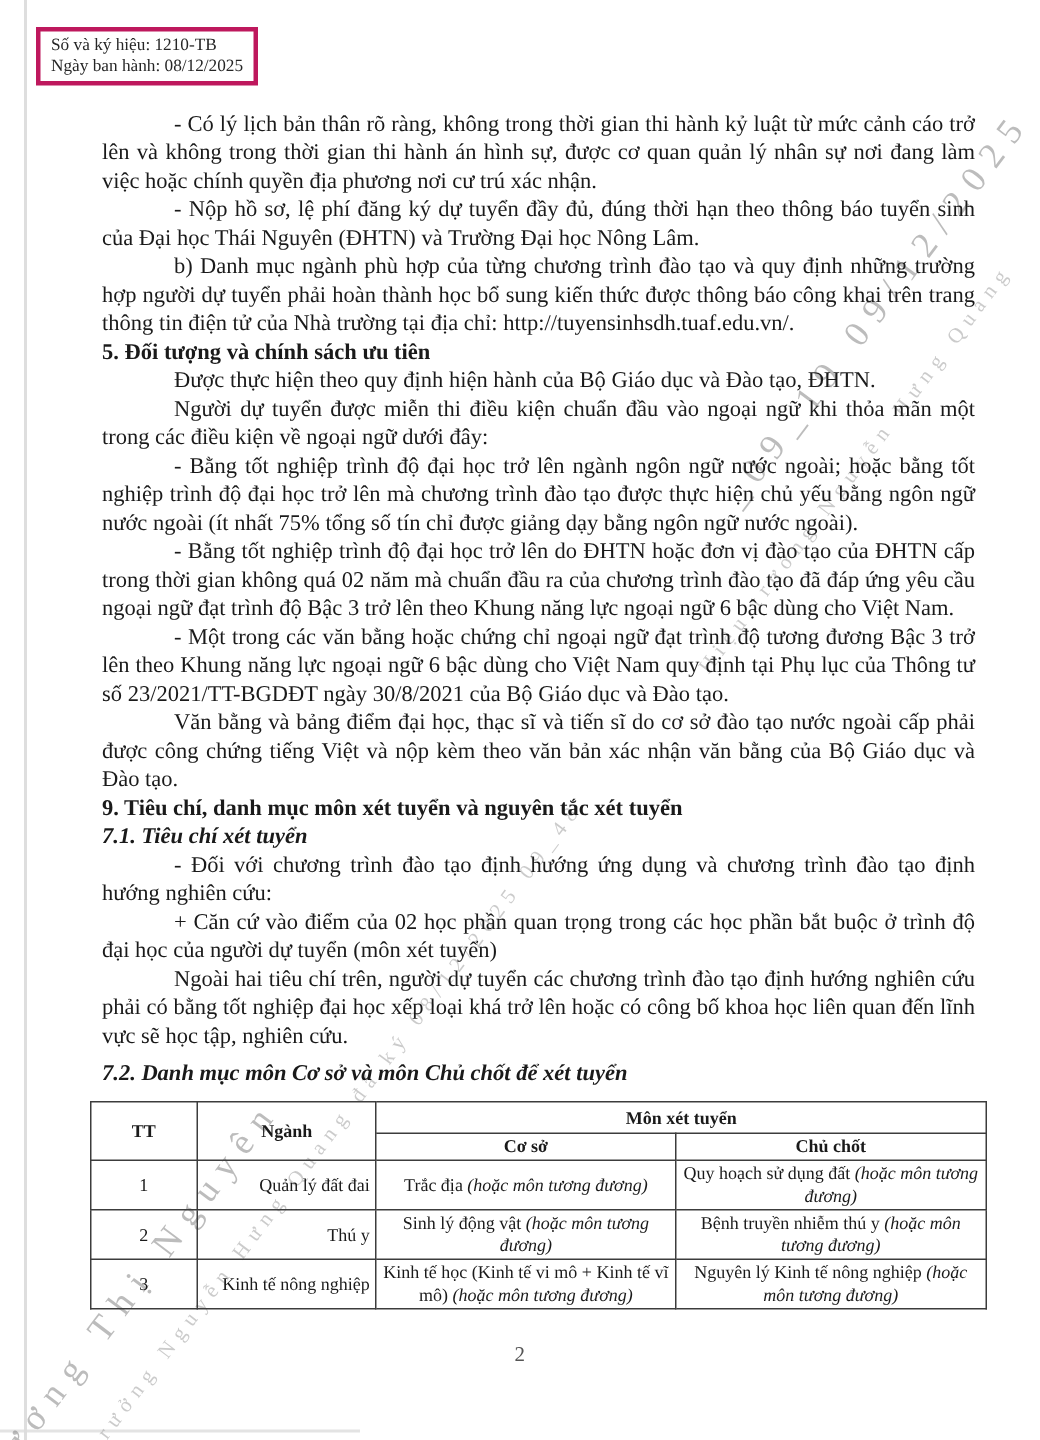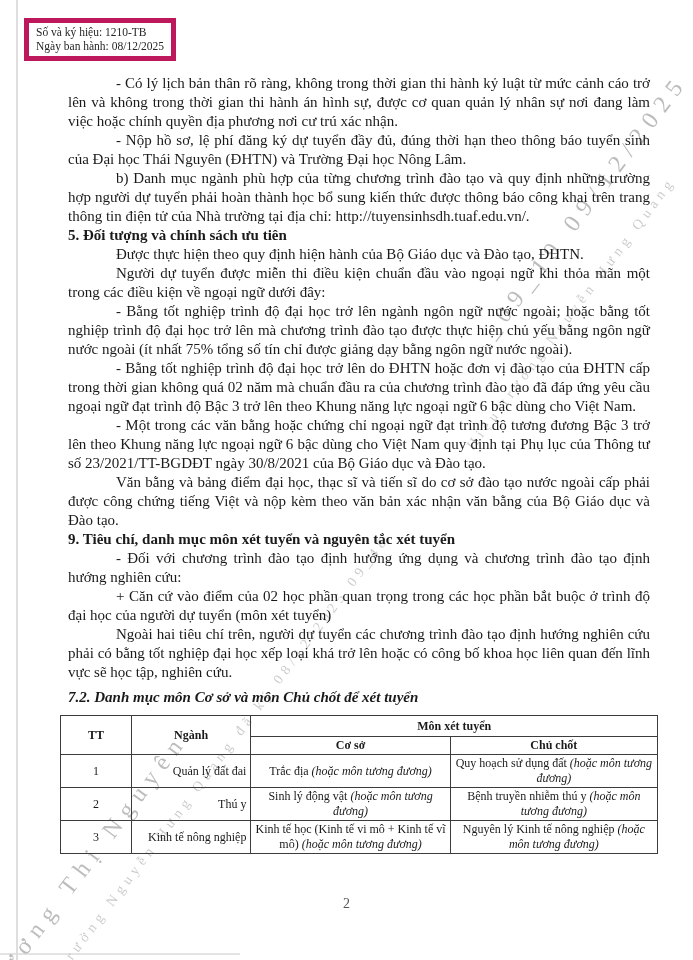--- a/index.html
+++ b/index.html
@@ -19,21 +19,21 @@
     position: absolute; left: 16px; top: 0; width: 2px; height: 960px;
     background: #d6d6d6; opacity: .8;
   }
   .scan-edge-bottom {
     position: absolute; left: 0; top: 953px; width: 240px; height: 2px;
     background: #dcdcdc; opacity: .8;
   }
   
   .stamp {
     position: absolute; left: 24px; top: 18px;
-    border: 5px solid #be185d;
+    border: 3px solid #be185d;
     padding: 2px 7px 3px 7px;
     font-size: 11.5px; line-height: 14px;
     color: #262626; background: #ffffff;
     z-index: 3;
   }
   
   .wm {
     position: absolute;
     white-space: nowrap;
     transform: rotate(-53deg);
@@ -110,20 +110,21 @@
     <div class="para">- Nộp hồ sơ, lệ phí đăng ký dự tuyển đầy đủ, đúng thời hạn theo thông báo tuyển sinh của Đại học Thái Nguyên (ĐHTN) và Trường Đại học Nông Lâm.</div>
     <div class="para">b) Danh mục ngành phù hợp của từng chương trình đào tạo và quy định những trường hợp người dự tuyển phải hoàn thành học bổ sung kiến thức được thông báo công khai trên trang thông tin điện tử của Nhà trường tại địa chỉ: http://tuyensinhsdh.tuaf.edu.vn/.</div>
     <div class="h">5. Đối tượng và chính sách ưu tiên</div>
     <div class="para">Được thực hiện theo quy định hiện hành của Bộ Giáo dục và Đào tạo, ĐHTN.</div>
     <div class="para">Người dự tuyển được miễn thi điều kiện chuẩn đầu vào ngoại ngữ khi thỏa mãn một trong các điều kiện về ngoại ngữ dưới đây:</div>
     <div class="para">- Bằng tốt nghiệp trình độ đại học trở lên ngành ngôn ngữ nước ngoài; hoặc bằng tốt nghiệp trình độ đại học trở lên mà chương trình đào tạo được thực hiện chủ yếu bằng ngôn ngữ nước ngoài (ít nhất 75% tổng số tín chỉ được giảng dạy bằng ngôn ngữ nước ngoài).</div>
     <div class="para">- Bằng tốt nghiệp trình độ đại học trở lên do ĐHTN hoặc đơn vị đào tạo của ĐHTN cấp trong thời gian không quá 02 năm mà chuẩn đầu ra của chương trình đào tạo đã đáp ứng yêu cầu ngoại ngữ đạt trình độ Bậc 3 trở lên theo Khung năng lực ngoại ngữ 6 bậc dùng cho Việt Nam.</div>
     <div class="para">- Một trong các văn bằng hoặc chứng chỉ ngoại ngữ đạt trình độ tương đương Bậc 3 trở lên theo Khung năng lực ngoại ngữ 6 bậc dùng cho Việt Nam quy định tại Phụ lục của Thông tư số 23/2021/TT-BGDĐT ngày 30/8/2021 của Bộ Giáo dục và Đào tạo.</div>
     <div class="para">Văn bằng và bảng điểm đại học, thạc sĩ và tiến sĩ do cơ sở đào tạo nước ngoài cấp phải được công chứng tiếng Việt và nộp kèm theo văn bản xác nhận văn bằng của Bộ Giáo dục và Đào tạo.</div>
     <div class="h">9. Tiêu chí, danh mục môn xét tuyển và nguyên tắc xét tuyển</div>
+    <div class="hi">7.1. Tiêu chí xét tuyển</div>
     <div class="para">- Đối với chương trình đào tạo định hướng ứng dụng và chương trình đào tạo định hướng nghiên cứu:</div>
     <div class="para">+ Căn cứ vào điểm của 02 học phần quan trọng trong các học phần bắt buộc ở trình độ đại học của người dự tuyển (môn xét tuyển)</div>
     <div class="para">Ngoài hai tiêu chí trên, người dự tuyển các chương trình đào tạo định hướng nghiên cứu phải có bằng tốt nghiệp đại học xếp loại khá trở lên hoặc có công bố khoa học liên quan đến lĩnh vực sẽ học tập, nghiên cứu.</div>
     <div class="hi gap-top">7.2. Danh mục môn Cơ sở và môn Chủ chốt để xét tuyển</div>
 
     <table class="subjects">
       <colgroup>
         <col style="width:70px">
         <col style="width:120px">
         <col style="width:200px">

